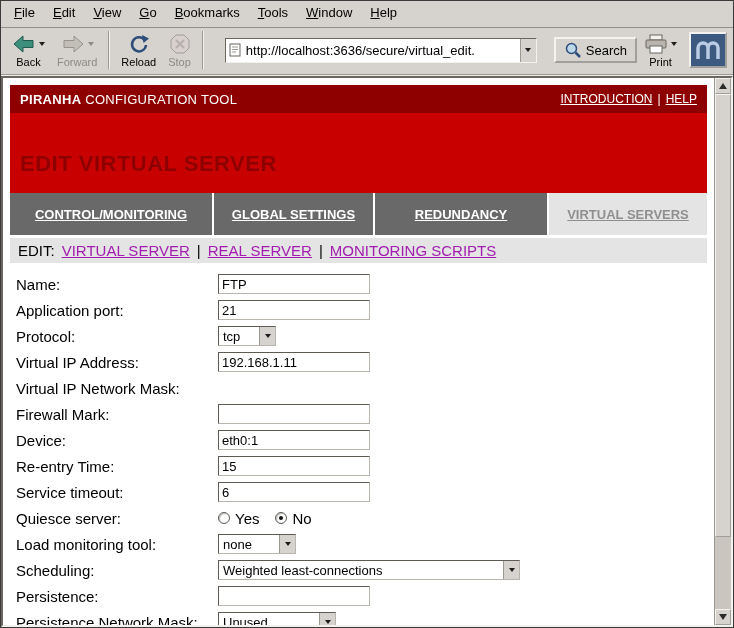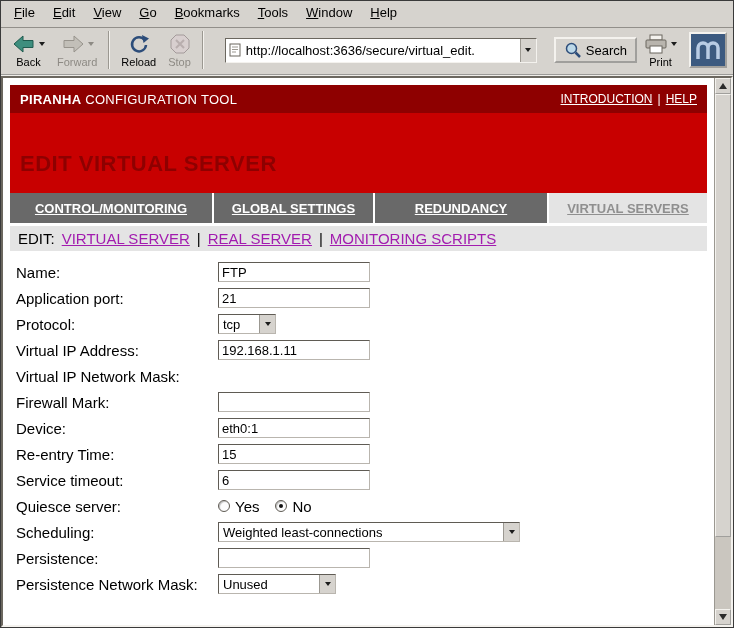--- a/index.html
+++ b/index.html
@@ -34,21 +34,21 @@
 
   
   .ph-header { height: 28px; background: #8e0000; color: #fff; display: flex; align-items: center; justify-content: space-between; padding: 0 10px; }
   .ph-brand { font-size: 13px; letter-spacing: 0.3px; }
   .ph-brand .strong { font-weight: bold; }
   .ph-links { font-size: 12px; display: flex; gap: 5px; align-items: center; }
   .ph-link { color: #fff; text-decoration: underline; cursor: pointer; }
   .banner { height: 80px; background: #c80000; display: flex; align-items: flex-end; padding: 0 0 16px 10px; }
   .banner-title { font-size: 22px; font-weight: bold; color: #8e0000; letter-spacing: 0.5px; }
 
-  .tabs { height: 30px; display: flex; background: #b91c1c; }
+  .tabs { height: 42px; display: flex; background: #b91c1c; }
   .tab { height: 100%; display: flex; align-items: center; justify-content: center; font-size: 13px; font-weight: bold; background: #696969; color: #fff; border-right: 2px solid #fff; cursor: pointer; white-space: nowrap; }
   .tab span { text-decoration: underline; }
   .tab.active { background: #e4e4e4; color: #8f8f8f; border-right: none; }
   .t1 { width: 204px; } .t2 { width: 161px; } .t3 { width: 174px; text-align: right; } .t4 { flex: 1; }
 
   .subnav { height: 28px; background: #e4e4e4; border-top: 3px solid #fff; display: flex; align-items: center; padding-left: 8px; font-size: 15px; gap: 7px; }
   .subnav .prefix { color: #000; }
   .subnav .snlink { color: #a21caf; text-decoration: underline; cursor: pointer; white-space: nowrap; }
   .subnav .snsep { color: #000; }
 
@@ -273,20 +273,29 @@
               <span class="rcircle"></span>
               <span>Yes</span>
             </span>
             <span class="ritem">
               <span class="rcircle checked"></span>
               <span>No</span>
             </span>
           </div>
         </div>
 
+        <div class="frow">
+          <span class="flabel">Load monitoring tool:</span>
+          <div class="fselect" style="width:78px">
+            <span class="sel-text">none</span>
+            <span class="sel-btn">
+                <span class="caret"></span>
+              </span>
+          </div>
+        </div>
 
         <div class="frow">
           <span class="flabel">Scheduling:</span>
           <div class="fselect" style="width:302px">
             <span class="sel-text">Weighted least-connections</span>
             <span class="sel-btn">
                 <span class="caret"></span>
               </span>
           </div>
         </div>

